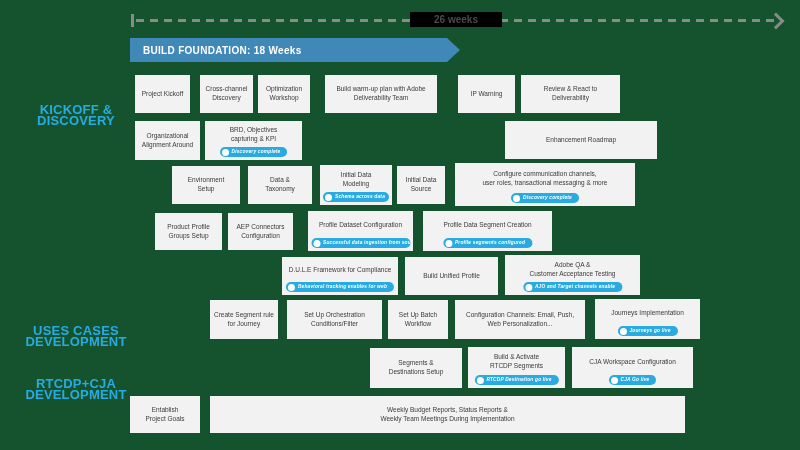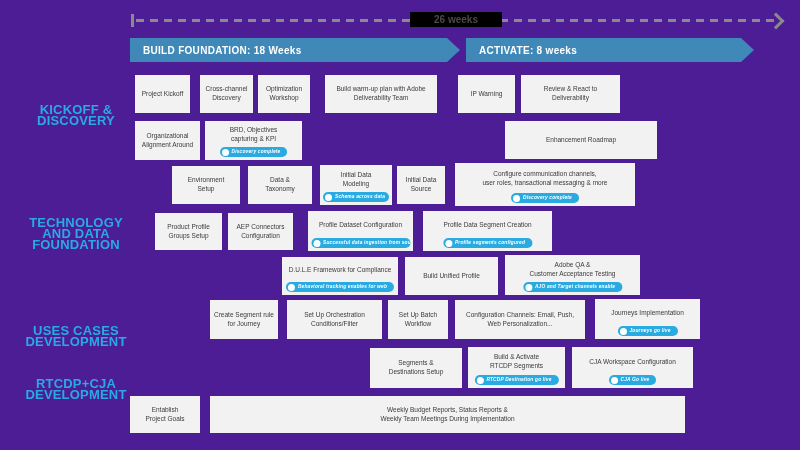--- a/index.html
+++ b/index.html
@@ -1,16 +1,16 @@
 <!DOCTYPE html>
 <html><head>
 <meta charset="utf-8">
 <style>
   html,body{margin:0;padding:0;background:#000;}
-  .stage{position:relative;width:800px;height:450px;background:#4c1d95;overflow:hidden;
+  .stage{position:relative;width:800px;height:450px;background:#14532d;overflow:hidden;
          font-family:"Liberation Sans",sans-serif;}
   
   .arrow-start{position:absolute;top:14px;left:131px;width:3px;height:13px;background:#8a8a8a;}
   .dash-line{position:absolute;top:19px;left:136px;width:638px;height:3px;
              background:repeating-linear-gradient(90deg,#8a8a8a 0 8px,transparent 8px 14px);}
   .arrow-head{position:absolute;top:15px;left:770px;width:9px;height:9px;
               border-top:3px solid #8a8a8a;border-right:3px solid #8a8a8a;transform:rotate(45deg);}
   .total-label{position:absolute;top:12px;left:410px;width:92px;text-align:center;background:#000;
                color:#4a4a4a;font-weight:bold;font-size:10px;padding:2px 0;z-index:2;}
   
@@ -41,29 +41,23 @@
 <div class="stage">
 
   <div class="arrow-start"></div>
   <div class="dash-line"></div>
   <div class="arrow-head"></div>
   <div class="total-label">26 weeks</div>
 
   <div class="banner" style="left:130px;width:330px;">
     <span>BUILD FOUNDATION: 18 Weeks</span>
   </div>
-  <div class="banner" style="left:466px;width:288px;">
-    <span>ACTIVATE: 8 weeks</span>
-  </div>
 
   <div class="lane-label" style="top:104px;">KICKOFF &amp;
 DISCOVERY</div>
-  <div class="lane-label" style="top:217px;">TECHNOLOGY
-AND DATA
-FOUNDATION</div>
   <div class="lane-label" style="top:325px;">USES CASES
 DEVELOPMENT</div>
   <div class="lane-label" style="top:378px;">RTCDP+CJA
 DEVELOPMENT</div>
 
   <div class="task" style="left:135px;top:75px;width:55px;height:38px;">
     <span class="task-label">Project Kickoff</span>
   </div>
   <div class="task" style="left:200px;top:75px;width:53px;height:38px;">
     <span class="task-label">Cross-channel

